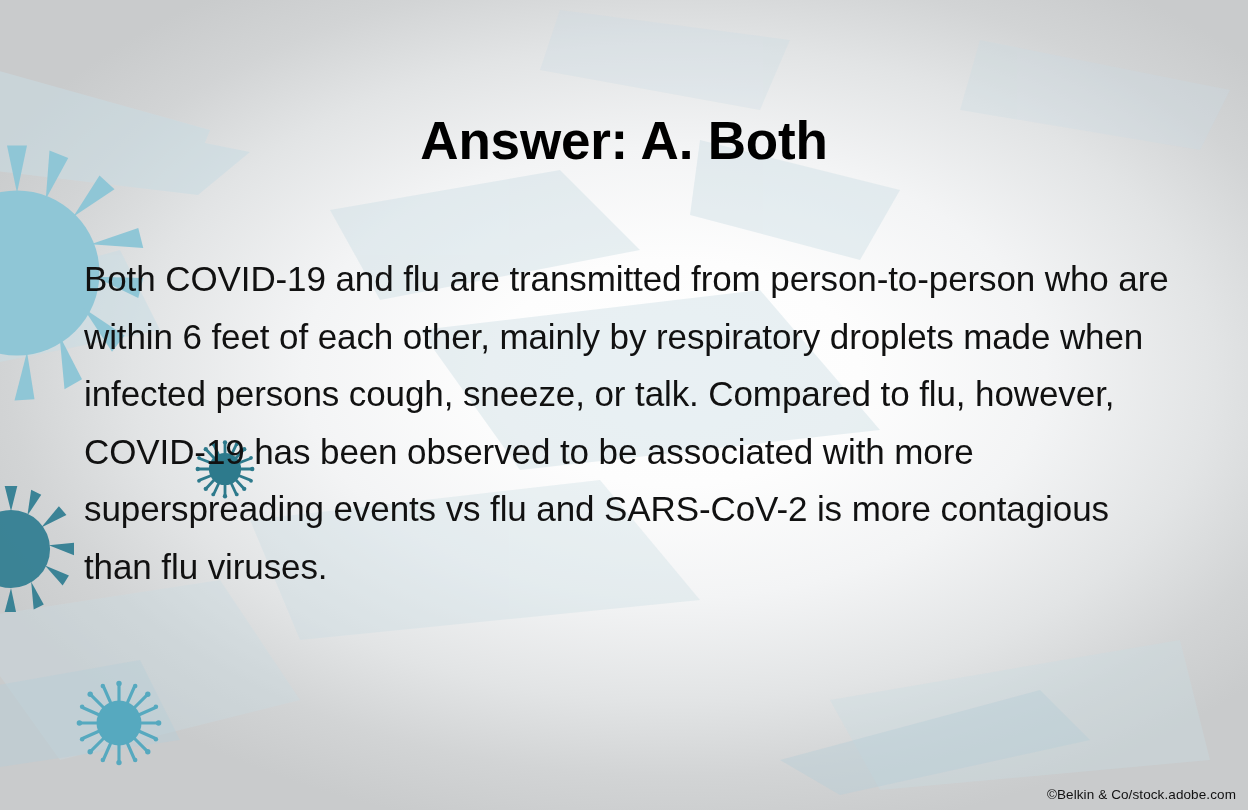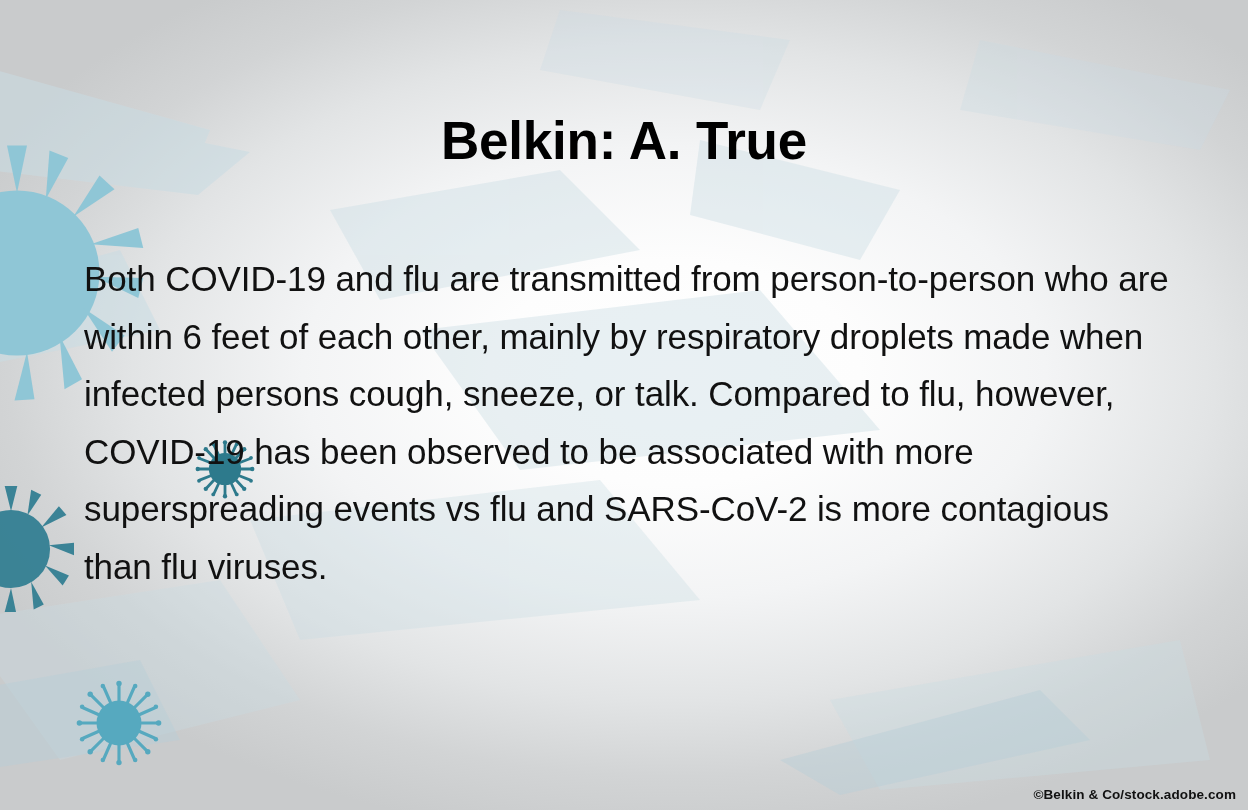--- a/index.html
+++ b/index.html
@@ -71,21 +71,20 @@
     text-align: left;
     letter-spacing: -0.1px;
   }
   #credit {
     position: absolute;
     right: 12px;
     bottom: 8px;
     font-size: 13.5px;
     color: #111111;
     letter-spacing: 0.1px;
-    font-weight: bold;
   }
 </style>
 </head>
 <body>
 
 <div id="slide">
 
   <div class="bg-layer">
     <svg viewBox="0 0 1248 810" preserveAspectRatio="none">
       <g fill="#C9DCE3" opacity="0.55">
@@ -242,20 +241,20 @@
           <circle cx="64" cy="182" r="5"></circle>
             <circle cx="18" cy="136" r="5"></circle>
           <circle cx="18" cy="64" r="5"></circle>
             <circle cx="64" cy="18" r="5"></circle>
         </g>
       </g>
     </svg>
   </div>
 
   <div id="content">
-    <div id="slide-title">Belkin: A. True</div>
+    <div id="slide-title">Answer: A. Both</div>
 
     <div id="slide-body">Both COVID-19 and flu are transmitted from person-to-person who are within 6 feet of each other, mainly by respiratory droplets made when infected persons cough, sneeze, or talk. Compared to flu, however, COVID-19 has been observed to be associated with more superspreading events vs flu and SARS-CoV-2 is more contagious than flu viruses.</div>
 
     <div id="credit">©Belkin &amp; Co/stock.adobe.com</div>
   </div>
 
 </div>
 
 </body></html>

